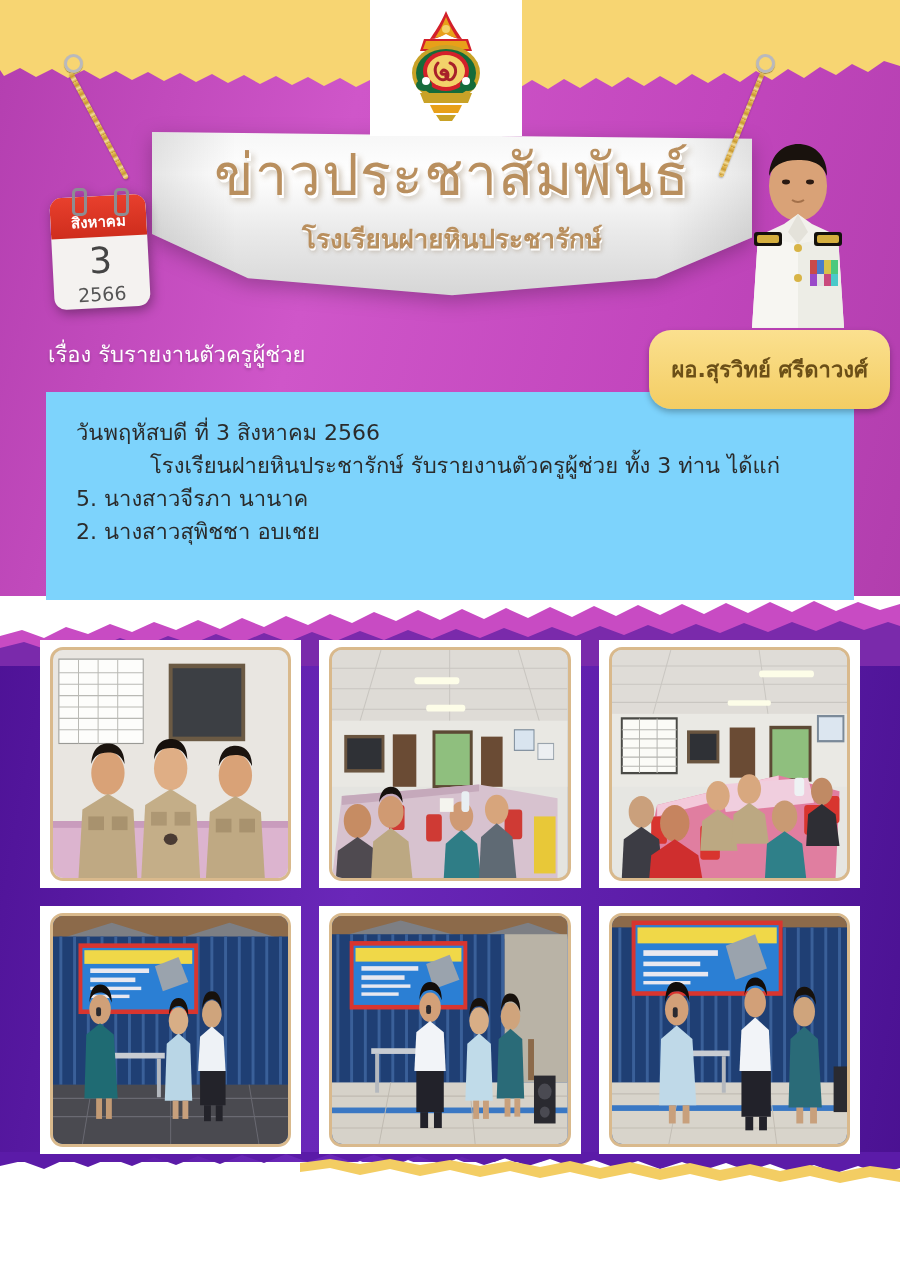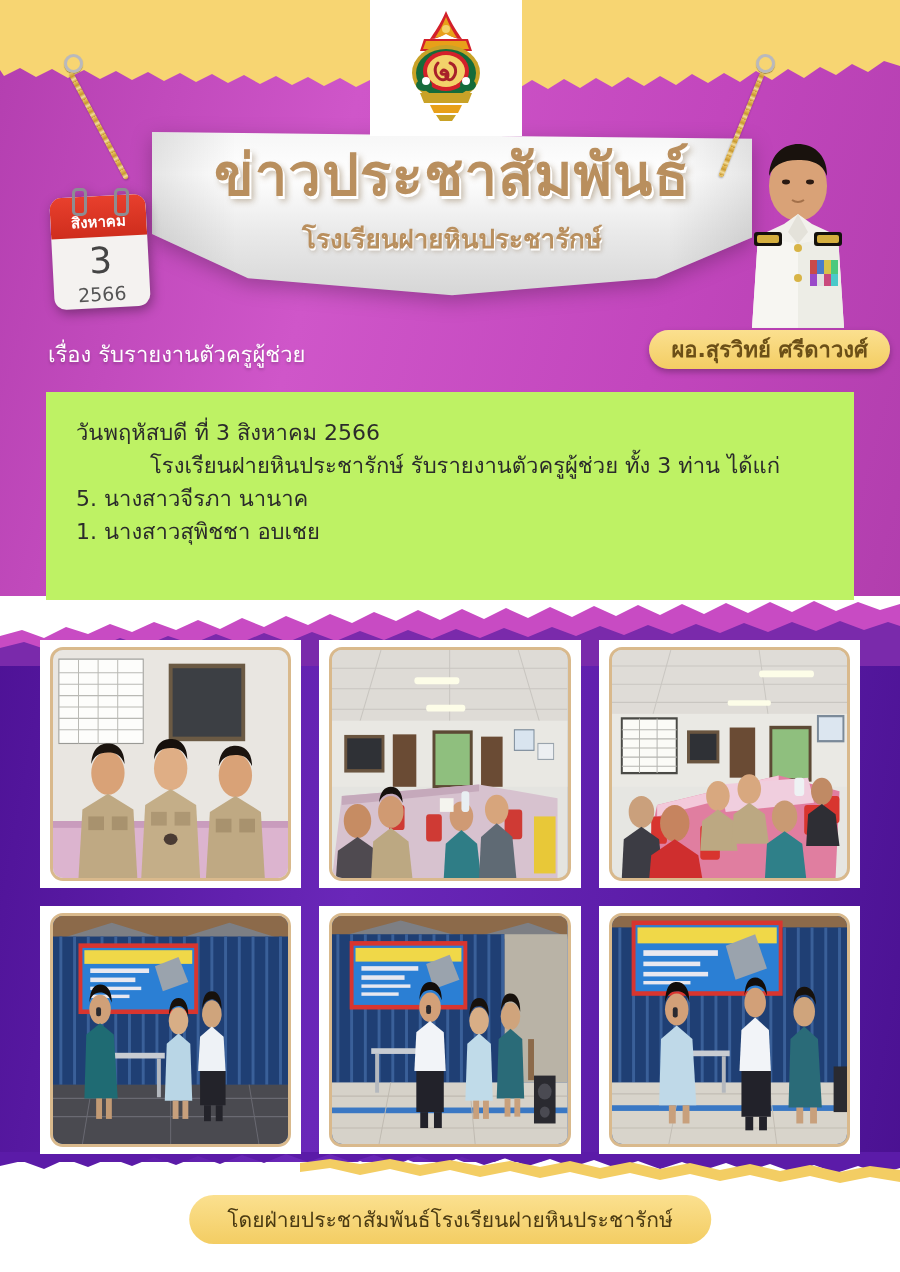--- a/index.html
+++ b/index.html
@@ -69,21 +69,21 @@
     background:linear-gradient(180deg,#f6f6f6 0%,#ffffff 25%,#e9e9e9 60%,#d4d4d4 100%);
     clip-path:polygon(0% 0%, 100% 4%, 100% 62%, 84% 86%, 50% 96%, 16% 86%, 0% 60%);
   }
   .banner .cloth::after{
     content:"";position:absolute;inset:0;
     background:linear-gradient(90deg,rgba(0,0,0,.10) 0%,rgba(0,0,0,0) 14%,rgba(0,0,0,0) 86%,rgba(0,0,0,.10) 100%);
     clip-path:polygon(0% 0%, 100% 4%, 100% 62%, 84% 86%, 50% 96%, 16% 86%, 0% 60%);
   }
   .banner-title{
     position:absolute;left:0;right:0;top:14px;text-align:center;
-    font-size:58px;font-weight:bold;color:#b98f5e;
+    font-size:58px;font-weight:normal;color:#b98f5e;
     letter-spacing:1px;line-height:1;
     text-shadow:2px 3px 0 #ffffff, 4px 5px 6px rgba(120,90,50,.45);
     white-space:nowrap;
   }
   .banner-sub{
     position:absolute;left:0;right:0;top:86px;text-align:center;
     font-size:26px;font-weight:bold;color:#b98f5e;
     text-shadow:1px 2px 0 #ffffff, 2px 3px 4px rgba(120,90,50,.35);
     white-space:nowrap;
   }
@@ -115,36 +115,36 @@
   }
 
   
   .director{
     position:absolute;right:28px;top:128px;width:148px;height:200px;z-index:6;
   }
   .director svg{display:block;}
   .director-badge{
     position:absolute;right:10px;top:330px;z-index:9;
     background:linear-gradient(180deg,#fbe08f 0%,#f3cd63 100%);
-    border-radius:22px;padding:2px 22px;
+    border-radius:22px;padding:22px 22px;
     font-size:22px;color:#6b4f17;font-weight:bold;white-space:nowrap;
     box-shadow:0 3px 6px rgba(0,0,0,.28);
   }
 
   
   .subject{
     position:absolute;left:48px;top:337px;z-index:8;
     font-size:22px;color:#ffffff;white-space:nowrap;
     text-shadow:0 2px 3px rgba(0,0,0,.22);
   }
 
   
   .content-card{
     position:absolute;left:46px;top:392px;width:808px;height:208px;
-    background:#bef264;z-index:8;
+    background:#7dd3fc;z-index:8;
     padding:26px 30px 0 30px;
     box-sizing:border-box;
   }
   .content-card p{
     margin:0 0 4px 0;font-size:22px;color:#2b2b2b;line-height:1.32;
   }
   .content-card p.indent{ text-indent:74px; }
 
   
   .photos{
@@ -325,21 +325,21 @@
     </svg>
   </div>
   <div class="director-badge">ผอ.สุรวิทย์ ศรีดาวงศ์</div>
 
   <div class="subject">เรื่อง  รับรายงานตัวครูผู้ช่วย</div>
 
   <div class="content-card">
     <p>วันพฤหัสบดี ที่ 3 สิงหาคม 2566</p>
     <p class="indent">โรงเรียนฝายหินประชารักษ์ รับรายงานตัวครูผู้ช่วย ทั้ง 3 ท่าน ได้แก่</p>
     <p>5. นางสาวจีรภา นานาค</p>
-    <p>1. นางสาวสุพิชชา อบเชย</p>
+    <p>2. นางสาวสุพิชชา อบเชย</p>
   </div>
 
   <div class="photos">
 
     <div class="photo-card">
       <div class="photo-frame">
         <svg viewBox="0 0 240 200" preserveAspectRatio="none">
           <rect width="240" height="200" fill="#e9e6e1"></rect>
           <rect x="6" y="8" width="86" height="74" fill="#fdfdfb" stroke="#9a9a96"></rect>
           <g stroke="#b9b9b4" stroke-width="1">
@@ -724,15 +724,14 @@
             <rect x="202" y="168" width="7" height="14" fill="#c8a07c"></rect>
           </g>
           <rect x="226" y="132" width="14" height="40" fill="#2a2a30"></rect>
         </svg>
       </div>
     </div>
 
   </div>
 
   <div class="band-white-bottom"></div>
-  <div class="footer-pill">โดยฝ่ายประชาสัมพันธ์โรงเรียนฝายหินประชารักษ์</div>
 
 </div>
 
 </body></html>

